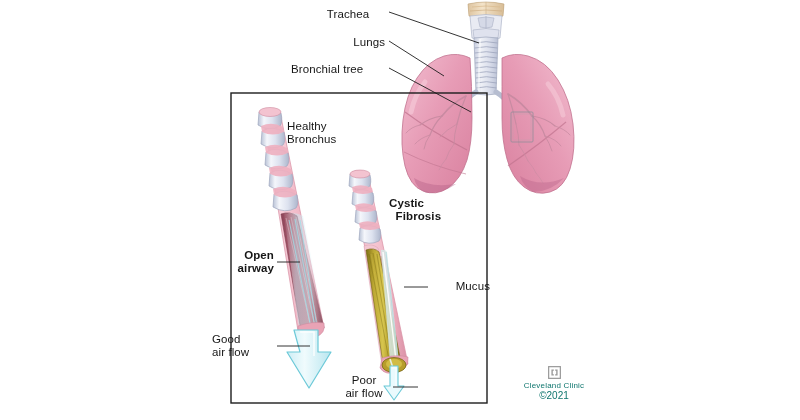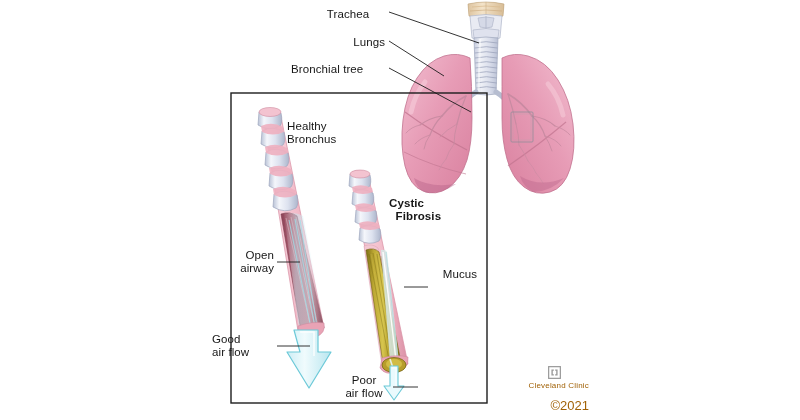--- a/index.html
+++ b/index.html
@@ -37,43 +37,43 @@
     white-space: pre;
     letter-spacing: 0.1px;
   }
   .lbl.bold { font-weight: bold; }
 
   #lbl-trachea       { left: 311px; top: 8px;  width: 74px; text-align: center; }
   #lbl-lungs         { left: 311px; top: 36px; width: 74px; text-align: right; }
   #lbl-bronchialtree { left: 291px; top: 63px; width: 94px; text-align: left; }
   #lbl-healthy       { left: 287px; top: 120px; width: 72px; text-align: left; }
   #lbl-cystic        { left: 389px; top: 197px; width: 72px; text-align: left; }
-  #lbl-openairway    { left: 212px; top: 249px; width: 62px; text-align: right; }
+  #lbl-openairway    { left: 212px; top: 249px; width: 62px; text-align: right; font-weight: bold; }
   #lbl-goodairflow   { left: 212px; top: 333px; width: 62px; text-align: left; }
-  #lbl-mucus         { left: 430px; top: 268px; width: 60px; text-align: center; }
+  #lbl-mucus         { left: 430px; top: 280px; width: 60px; text-align: right; }
   #lbl-poorairflow   { left: 338px; top: 374px; width: 52px; text-align: center; }
 
   #credit {
     position: absolute;
     left: 519px;
     top: 366px;
     width: 70px;
-    text-align: right;
+    text-align: center;
     font-family: "Liberation Sans", sans-serif;
-    color: #a16207;
+    color: #0f766e;
   }
   #credit .cc-name {
     font-size: 8px;
     line-height: 9px;
     letter-spacing: 0.2px;
   }
   #credit .cc-copy {
-    font-size: 13px;
+    font-size: 10px;
     line-height: 9px;
-    margin-top: 11px;
+    margin-top: 1px;
   }
   #credit .cc-mark {
     width: 13px;
     height: 13px;
     margin: 0 auto 2px auto;
     display: block;
   }
 </style>
 </head>
 <body>

